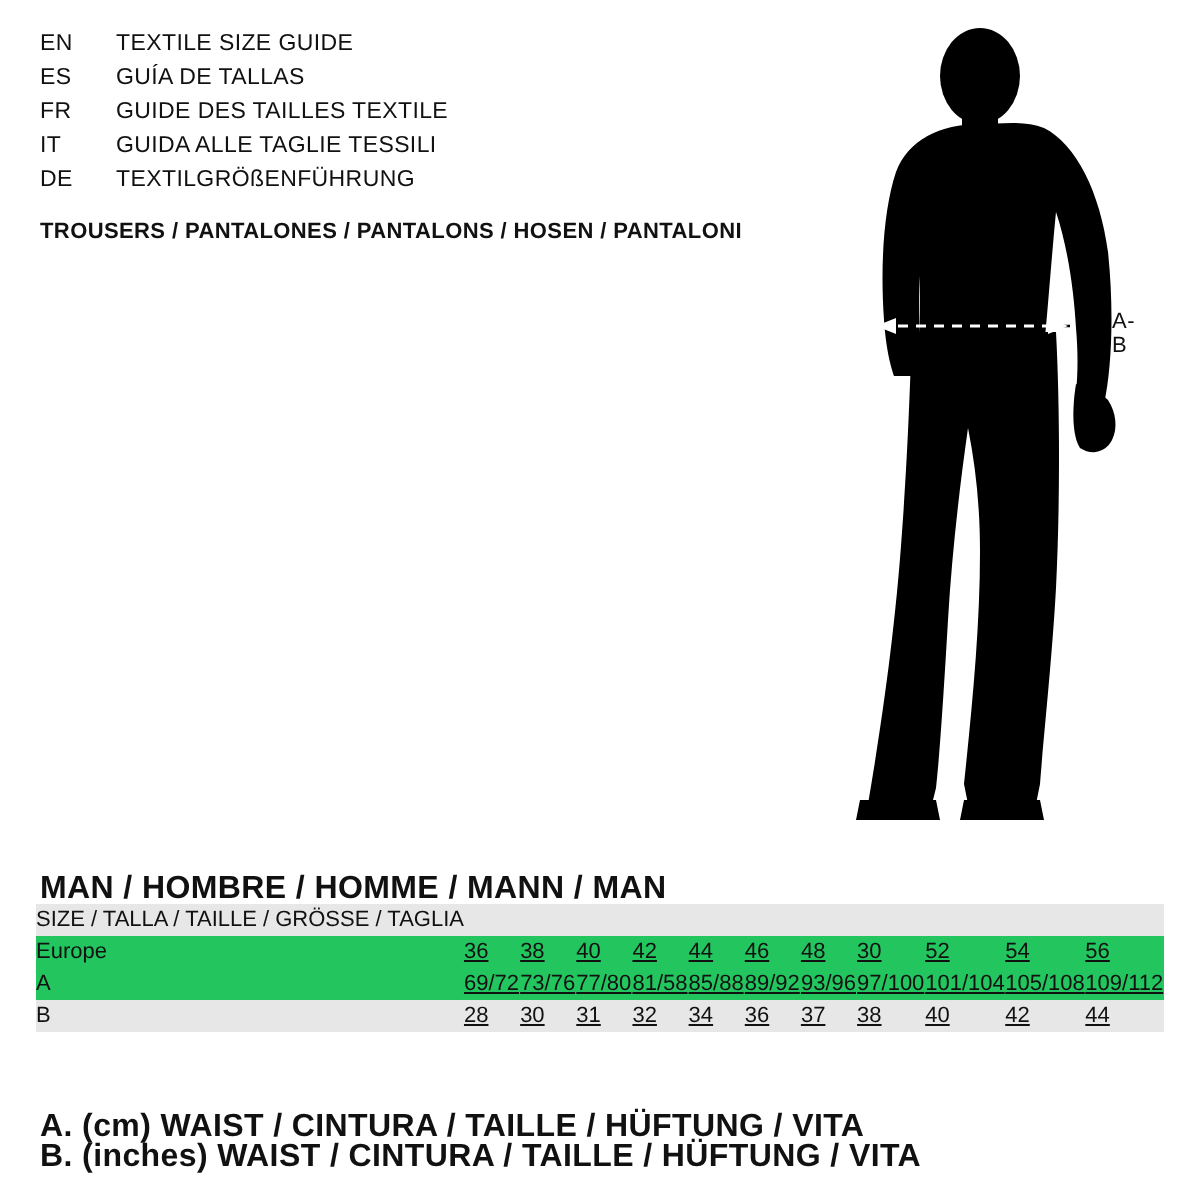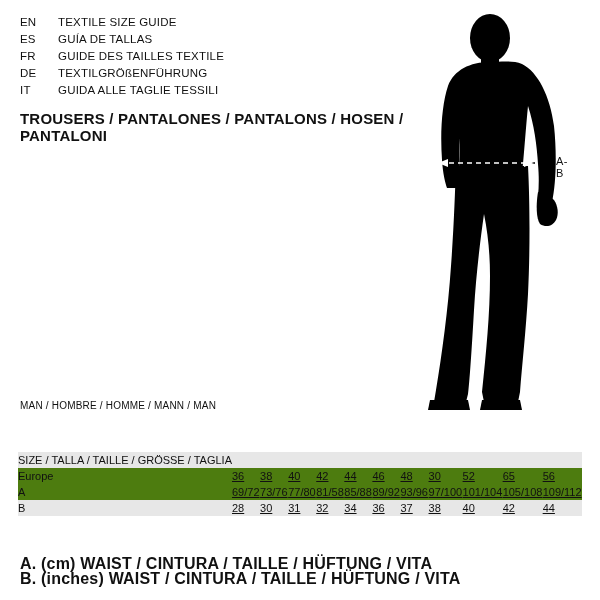--- a/index.html
+++ b/index.html
@@ -43,21 +43,21 @@
   }
   .lang-text {
     font-size: 11.5px;
     text-align: center;
   }
 
   .section-title {
     position: absolute;
     left: 20px;
     top: 110px;
-    font-size: 15px;
+    font-size: 11px;
     font-weight: bold;
     letter-spacing: 0.2px;
   }
 
   
   .figure-wrap {
     position: absolute;
     left: 418px;
     top: 14px;
     width: 170px;
@@ -71,43 +71,43 @@
     left: 556px;
     top: 155px;
     font-size: 11px;
     letter-spacing: 0.3px;
   }
 
   
   .table-label {
     position: absolute;
     left: 20px;
-    top: 400px;
-    font-size: 10px;
-    font-weight: normal;
+    top: 436px;
+    font-size: 16px;
+    font-weight: bold;
     letter-spacing: 0.2px;
   }
   table.sizes {
     position: absolute;
     left: 18px;
     top: 452px;
     width: 564px;
     border-collapse: collapse;
     font-size: 11px;
   }
   table.sizes td {
     padding: 2px 0 2px 0;
     vertical-align: middle;
     white-space: nowrap;
   }
   table.sizes tr.shade td {
     background: #e7e7e7;
   }
   table.sizes tr.plain td {
-    background: #4d7c0f;
+    background: #22c55e;
     margin-left: 12px;
   }
   td.first-col {
     padding-left: 4px;
     width: 92px;
   }
   td.hdr {
     font-weight: normal;
   }
   tr.header-row td {
@@ -143,26 +143,26 @@
     </div>
     <div class="lang-row">
       <span class="lang-code">ES</span>
       <span class="lang-text">GUÍA DE TALLAS</span>
     </div>
     <div class="lang-row">
       <span class="lang-code">FR</span>
       <span class="lang-text">GUIDE DES TAILLES TEXTILE</span>
     </div>
     <div class="lang-row">
+      <span class="lang-code">IT</span>
+      <span class="lang-text">GUIDA ALLE TAGLIE TESSILI</span>
+    </div>
+    <div class="lang-row">
       <span class="lang-code">DE</span>
       <span class="lang-text">TEXTILGRÖßENFÜHRUNG</span>
-    </div>
-    <div class="lang-row">
-      <span class="lang-code">IT</span>
-      <span class="lang-text">GUIDA ALLE TAGLIE TESSILI</span>
     </div>
   </div>
 
   <div class="section-title">TROUSERS / PANTALONES / PANTALONS / HOSEN / PANTALONI</div>
 
   <div class="figure-wrap">
     <svg width="170" height="400" viewBox="0 0 170 400" xmlns="http://www.w3.org/2000/svg">
       <g fill="#000000">
 
         <ellipse cx="72" cy="24" rx="20" ry="24"></ellipse>
@@ -248,21 +248,21 @@
         <td class="first-col">Europe</td>
         <td class="cell">36</td>
         <td class="cell">38</td>
         <td class="cell">40</td>
         <td class="cell">42</td>
         <td class="cell">44</td>
         <td class="cell">46</td>
         <td class="cell">48</td>
         <td class="cell">30</td>
         <td class="cell">52</td>
-        <td class="cell">65</td>
+        <td class="cell">54</td>
         <td class="cell">56</td>
       </tr>
       <tr class="plain">
         <td class="first-col">A</td>
         <td class="cell">69/72</td>
         <td class="cell">73/76</td>
         <td class="cell">77/80</td>
         <td class="cell">81/58</td>
         <td class="cell">85/88</td>
         <td class="cell">89/92</td>

